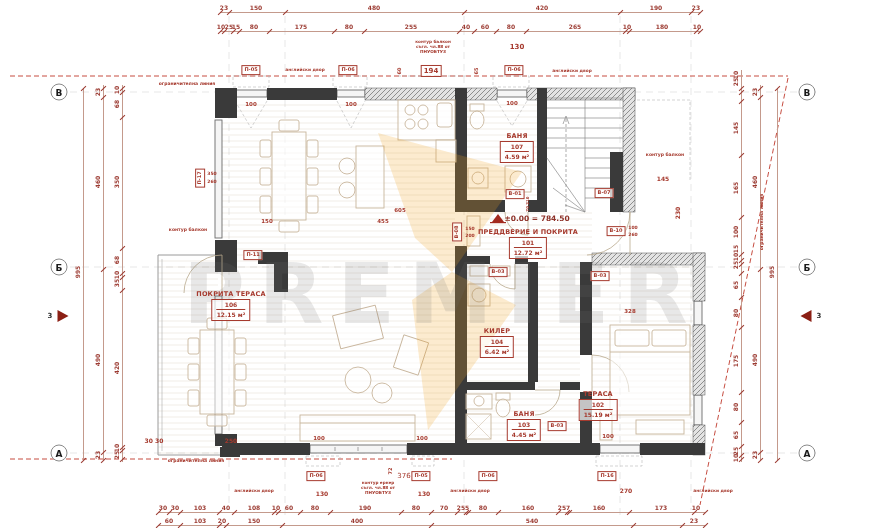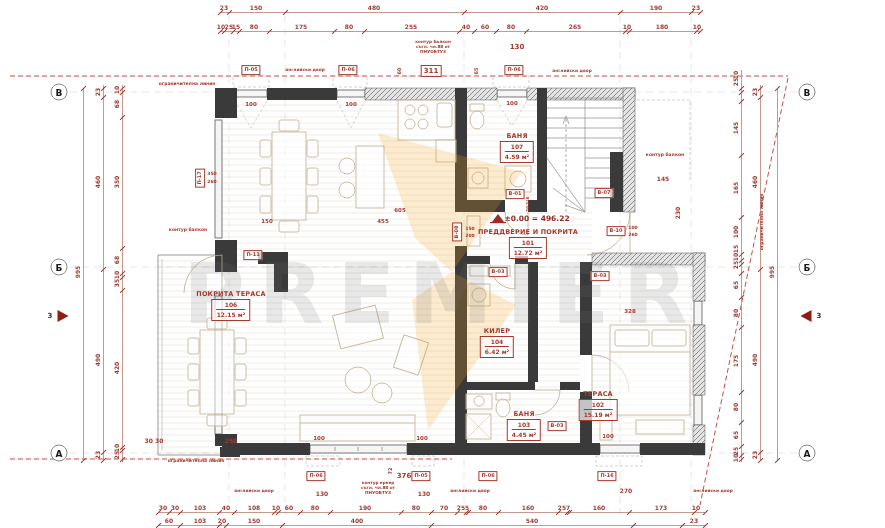--- a/index.html
+++ b/index.html
@@ -455,26 +455,26 @@
 съгл. чл.88 от
 ПНУОБТУЗ</div>
       <div class="ann" style="left: 378px; top: 488px; font-size: 4.2px; font-weight: bold;">контур еркер
 съгл. чл.88 от
 ПНУОБТУЗ</div>
       <div class="ann" style="left: 305px; top: 70px; font-size: 4.3px; font-weight: bold;">английски двор</div>
       <div class="ann" style="left: 572px; top: 71px; font-size: 4.3px; font-weight: bold;">английски двор</div>
       <div class="ann" style="left: 254px; top: 491px; font-size: 4.3px; font-weight: bold;">английски двор</div>
       <div class="ann" style="left: 470px; top: 491px; font-size: 4.3px; font-weight: bold;">английски двор</div>
       <div class="ann" style="left: 713px; top: 491px; font-size: 4.3px; font-weight: bold;">английски двор</div>
-      <div class="ann dark" style="left: 537px; top: 219px; font-size: 7.5px; font-weight: bold;">±0.00 = 496.22</div>
-      <div class="ann box" style="left: 431px; top: 71px; font-size: 7px; font-weight: bold;">311</div>
+      <div class="ann dark" style="left: 537px; top: 219px; font-size: 7.5px; font-weight: bold;">±0.00 = 784.50</div>
+      <div class="ann box" style="left: 431px; top: 71px; font-size: 7px; font-weight: bold;">194</div>
       <div class="ann" style="left: 517px; top: 47px; font-size: 7px; font-weight: bold;">130</div>
       <div class="ann" style="left: 322px; top: 494px; font-size: 6px; font-weight: bold;">130</div>
       <div class="ann" style="left: 424px; top: 494px; font-size: 6px; font-weight: bold;">130</div>
-      <div class="ann" style="left: 404px; top: 476px; font-size: 7px; font-weight: bold;">376</div>
+      <div class="ann" style="left: 404px; top: 476px; font-size: 7px; font-weight: normal;">376</div>
       <div class="ann rot" style="left: 391px; top: 471px; font-size: 5px; font-weight: bold;">72</div>
       <div class="ann" style="left: 626px; top: 491px; font-size: 6px; font-weight: bold;">270</div>
       <div class="ann" style="left: 231px; top: 441px; font-size: 6px; font-weight: bold;">250</div>
       <div class="ann" style="left: 154px; top: 441px; font-size: 6px; font-weight: bold;">30 30</div>
       <div class="ann" style="left: 663px; top: 179px; font-size: 6px; font-weight: bold;">145</div>
       <div class="ann rot" style="left: 678px; top: 213px; font-size: 6px; font-weight: bold;">230</div>
       <div class="ann rot" style="left: 400px; top: 71px; font-size: 5px; font-weight: bold;">60</div>
       <div class="ann rot" style="left: 477px; top: 71px; font-size: 5px; font-weight: bold;">65</div>
       <div class="ann" style="left: 251px; top: 104px; font-size: 5.5px; font-weight: bold;">100</div>
       <div class="ann" style="left: 351px; top: 104px; font-size: 5.5px; font-weight: bold;">100</div>

